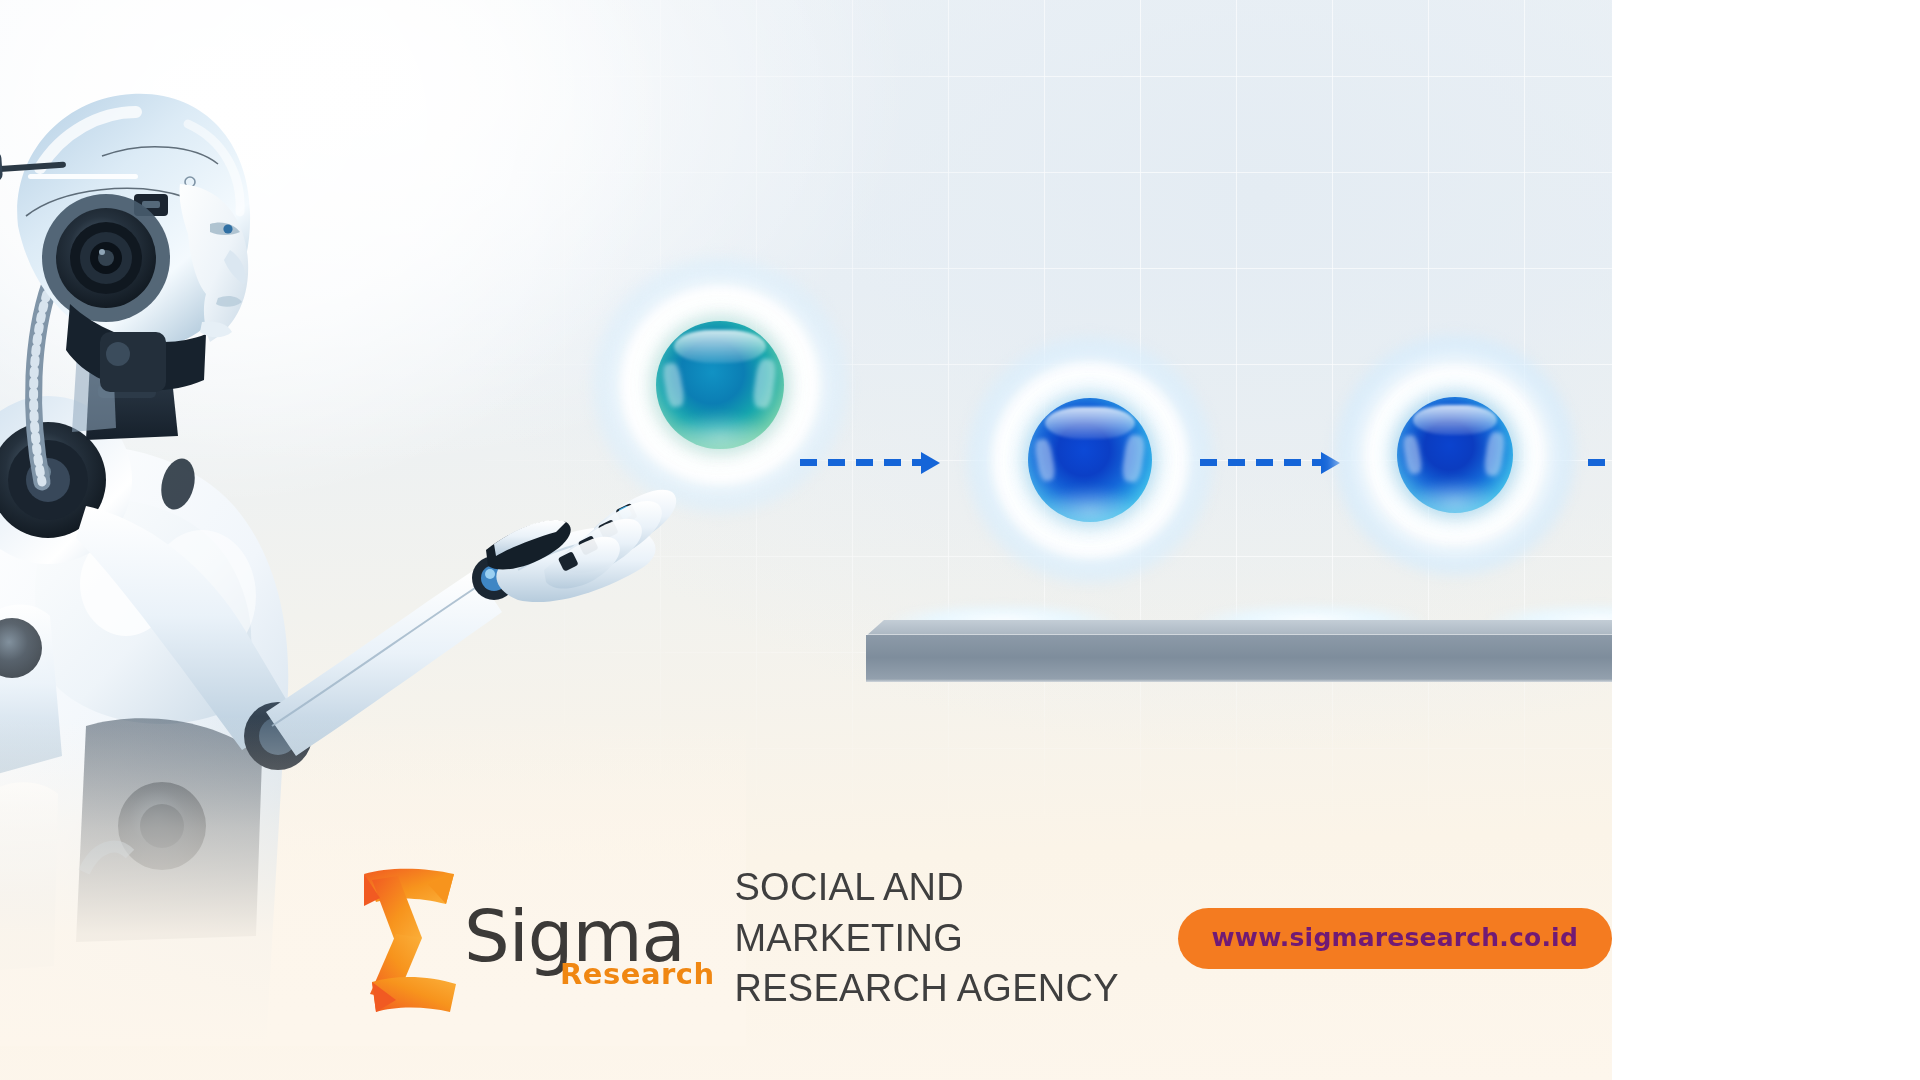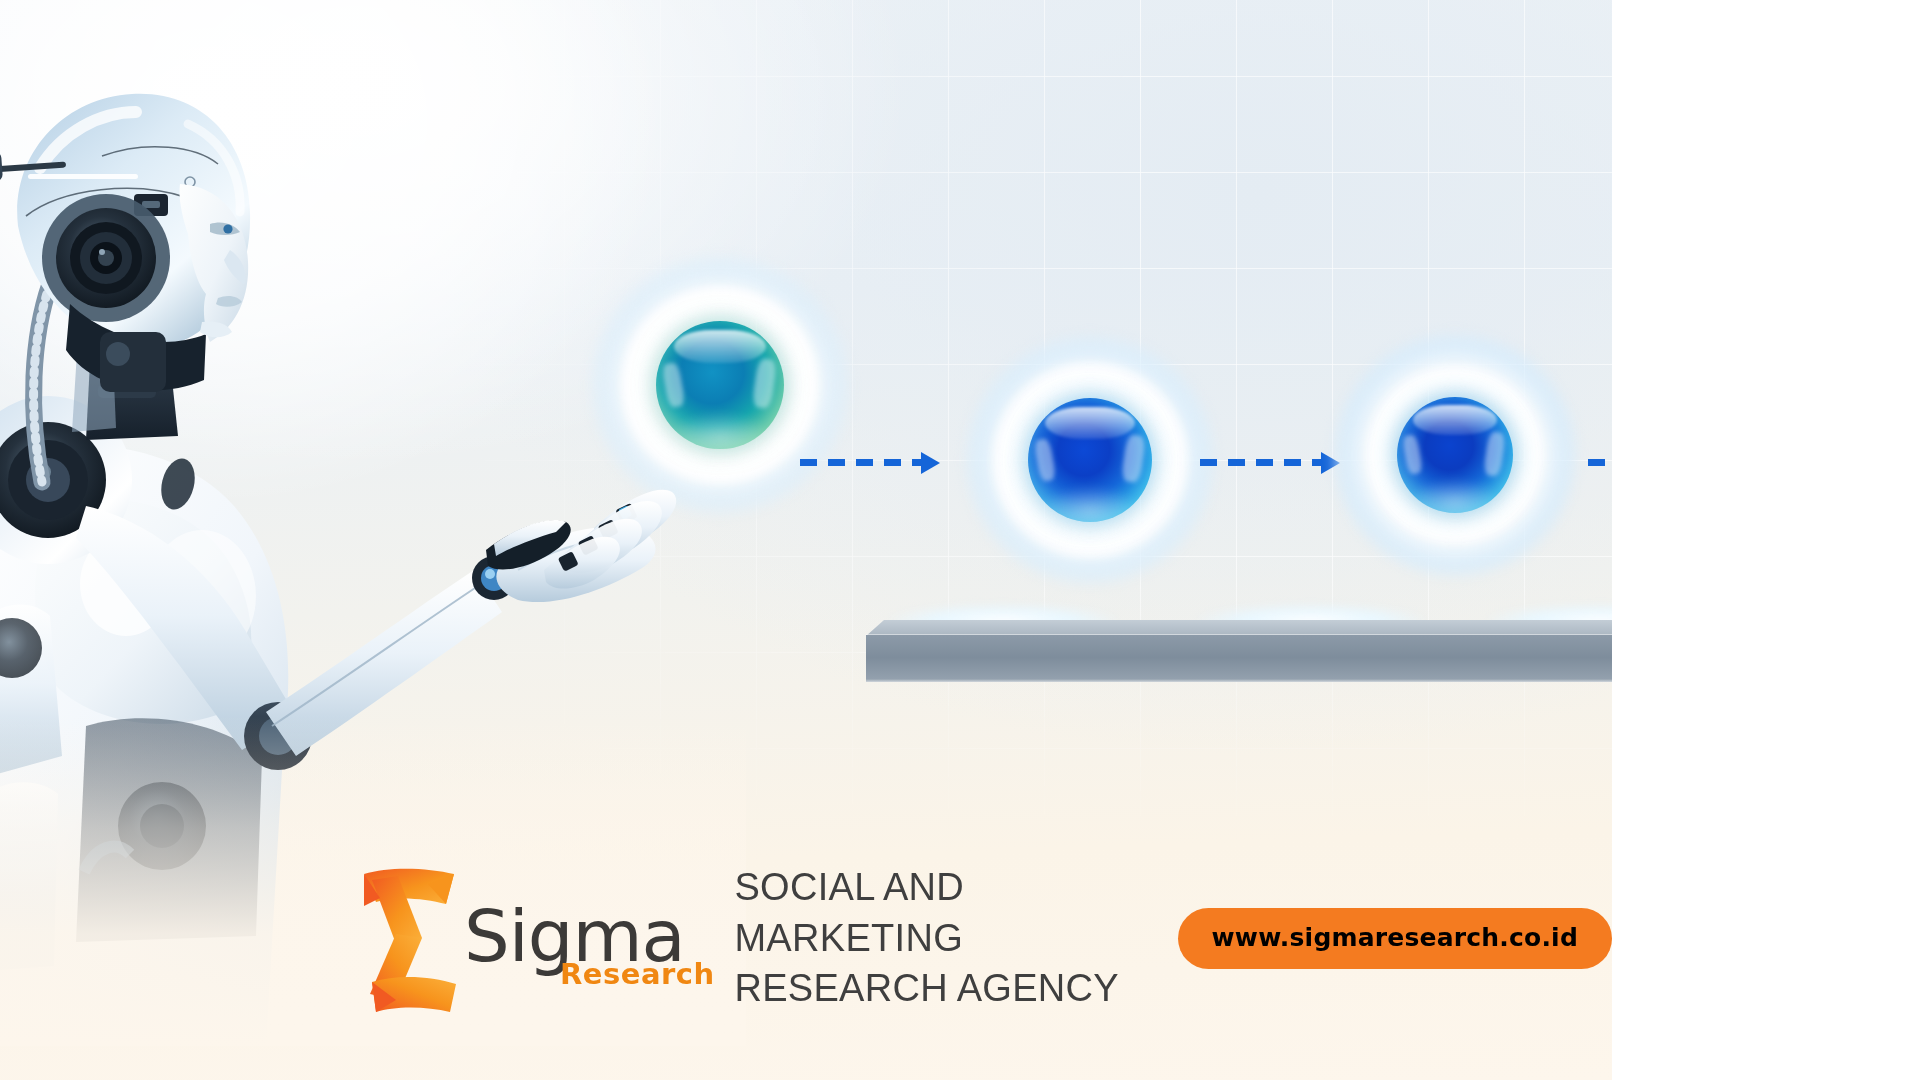--- a/index.html
+++ b/index.html
@@ -129,21 +129,21 @@
   }
   .tagline{
     margin-left:52px;
     font-family:"Liberation Sans",sans-serif;
     font-size:38px;line-height:1.33;letter-spacing:.3px;color:#3f3f3f;font-weight:400;
     white-space:pre-line;
   }
   .url-pill{
     margin-left:46px;
     background:#f47b20;
-    color:#000000;
+    color:#701a75;
     border-radius:40px;
     padding:15px 34px 17px;
     font-family:"DejaVu Sans",sans-serif;
     font-size:25px;font-weight:700;letter-spacing:.2px;
     white-space:nowrap;
     border:none;cursor:pointer;
   }
 </style>
 </head>
 <body>

